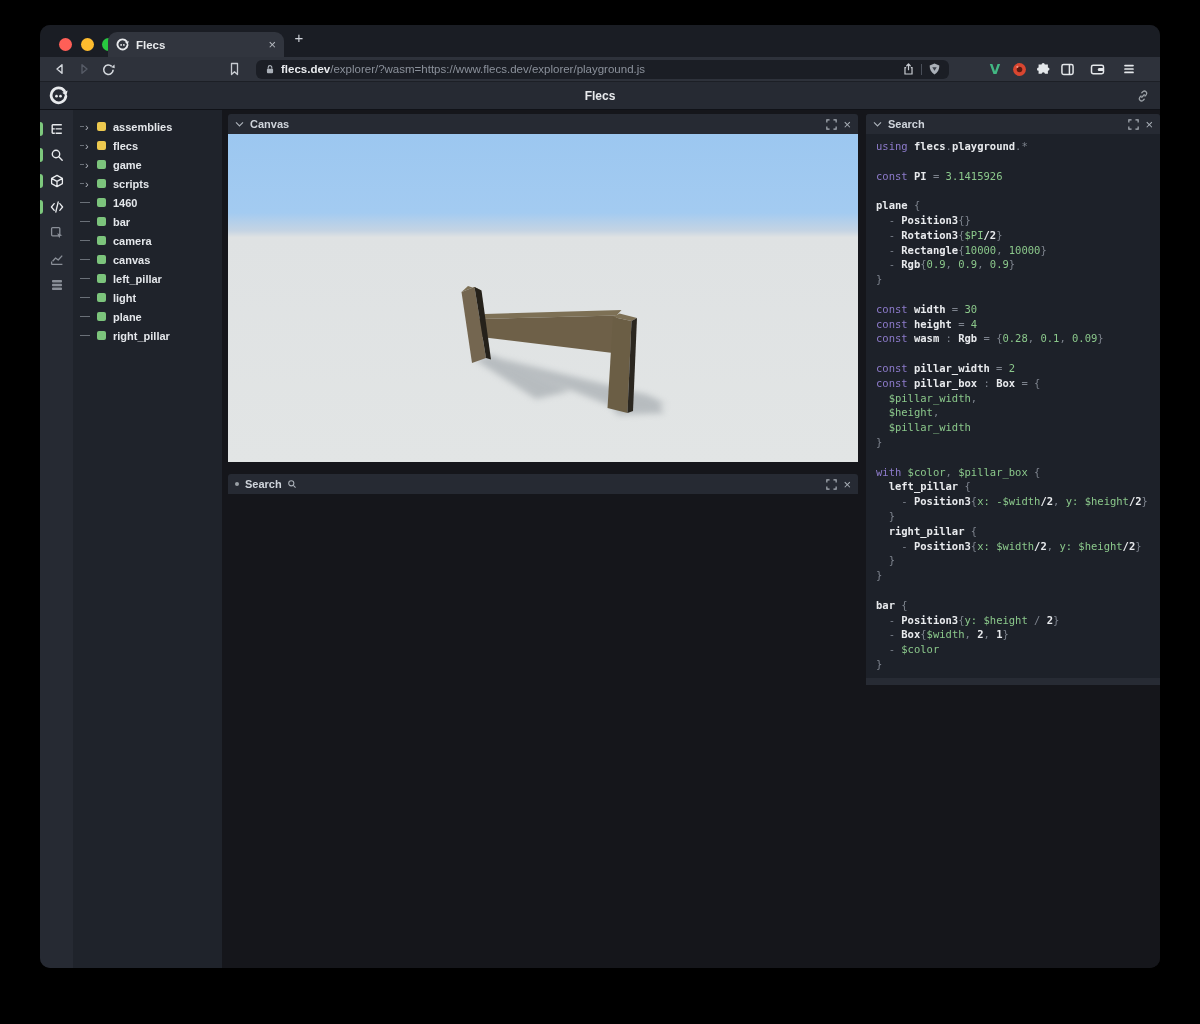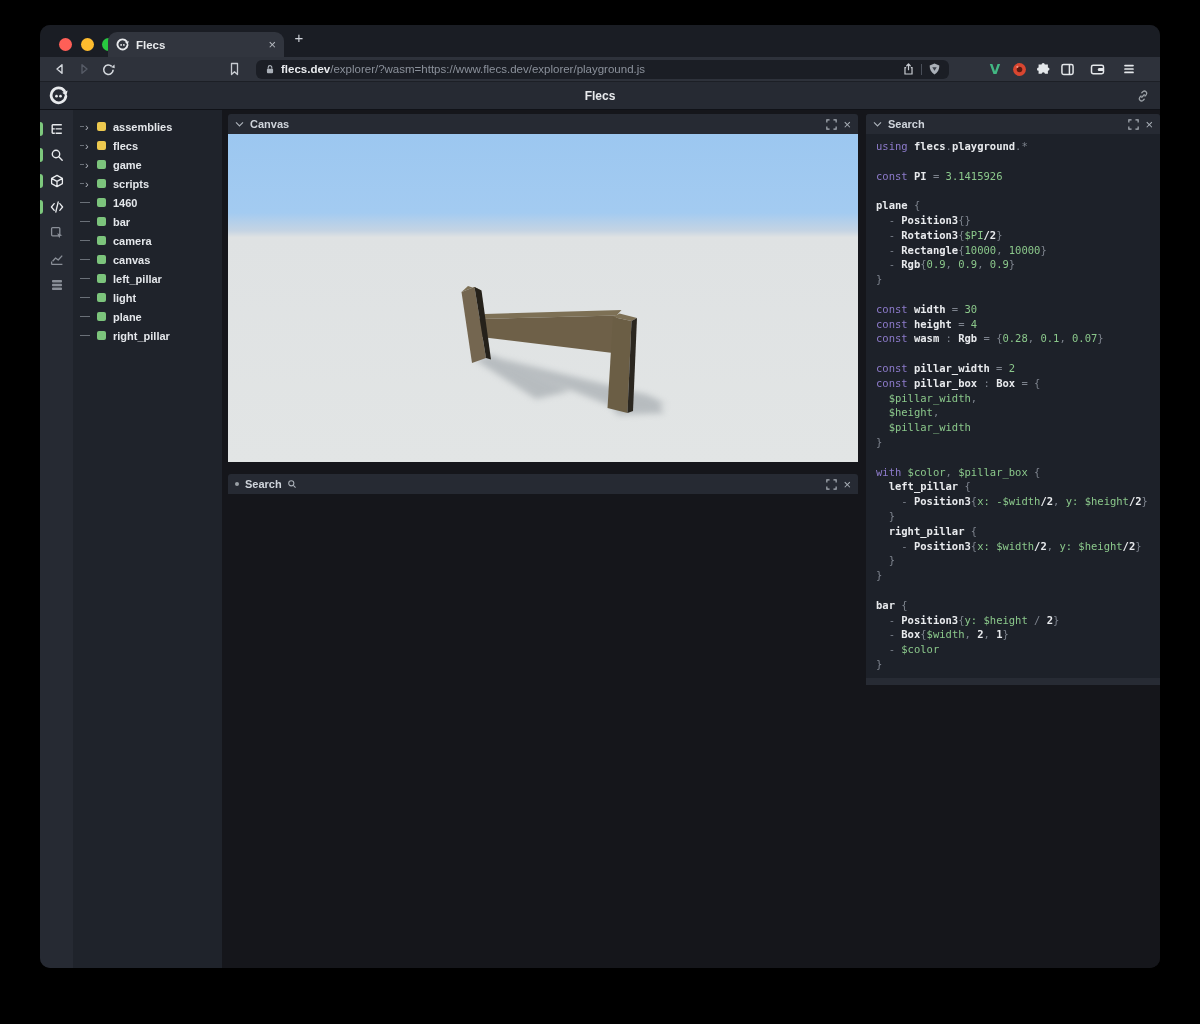--- a/index.html
+++ b/index.html
@@ -407,21 +407,21 @@
               <div class="cl">&nbsp;</div>
               <div class="cl"><span class="tk-i">plane</span><span class="tk-p"> {</span></div>
               <div class="cl"><span class="tk-p">  - </span><span class="tk-i">Position3</span><span class="tk-p">{}</span></div>
               <div class="cl"><span class="tk-p">  - </span><span class="tk-i">Rotation3</span><span class="tk-p">{</span><span class="tk-v">$PI</span><span class="tk-i">/2</span><span class="tk-p">}</span></div>
               <div class="cl"><span class="tk-p">  - </span><span class="tk-i">Rectangle</span><span class="tk-p">{</span><span class="tk-v">10000</span><span class="tk-p">, </span><span class="tk-v">10000</span><span class="tk-p">}</span></div>
               <div class="cl"><span class="tk-p">  - </span><span class="tk-i">Rgb</span><span class="tk-p">{</span><span class="tk-v">0.9</span><span class="tk-p">, </span><span class="tk-v">0.9</span><span class="tk-p">, </span><span class="tk-v">0.9</span><span class="tk-p">}</span></div>
               <div class="cl"><span class="tk-p">}</span></div>
               <div class="cl">&nbsp;</div>
               <div class="cl"><span class="tk-k">const </span><span class="tk-i">width</span><span class="tk-p"> = </span><span class="tk-v">30</span></div>
               <div class="cl"><span class="tk-k">const </span><span class="tk-i">height</span><span class="tk-p"> = </span><span class="tk-v">4</span></div>
-              <div class="cl"><span class="tk-k">const </span><span class="tk-i">wasm</span><span class="tk-p"> : </span><span class="tk-i">Rgb</span><span class="tk-p"> = {</span><span class="tk-v">0.28</span><span class="tk-p">, </span><span class="tk-v">0.1</span><span class="tk-p">, </span><span class="tk-v">0.07</span><span class="tk-p">}</span></div>
+              <div class="cl"><span class="tk-k">const </span><span class="tk-i">wasm</span><span class="tk-p"> : </span><span class="tk-i">Rgb</span><span class="tk-p"> = {</span><span class="tk-v">0.28</span><span class="tk-p">, </span><span class="tk-v">0.1</span><span class="tk-p">, </span><span class="tk-v">0.09</span><span class="tk-p">}</span></div>
               <div class="cl">&nbsp;</div>
               <div class="cl"><span class="tk-k">const </span><span class="tk-i">pillar_width</span><span class="tk-p"> = </span><span class="tk-v">2</span></div>
               <div class="cl"><span class="tk-k">const </span><span class="tk-i">pillar_box</span><span class="tk-p"> : </span><span class="tk-i">Box</span><span class="tk-p"> = {</span></div>
               <div class="cl"><span class="tk-v">  $pillar_width</span><span class="tk-p">,</span></div>
               <div class="cl"><span class="tk-v">  $height</span><span class="tk-p">,</span></div>
               <div class="cl"><span class="tk-v">  $pillar_width</span></div>
               <div class="cl"><span class="tk-p">}</span></div>
               <div class="cl">&nbsp;</div>
               <div class="cl"><span class="tk-k">with </span><span class="tk-v">$color</span><span class="tk-p">, </span><span class="tk-v">$pillar_box</span><span class="tk-p"> {</span></div>
               <div class="cl"><span class="tk-i">  left_pillar</span><span class="tk-p"> {</span></div>

